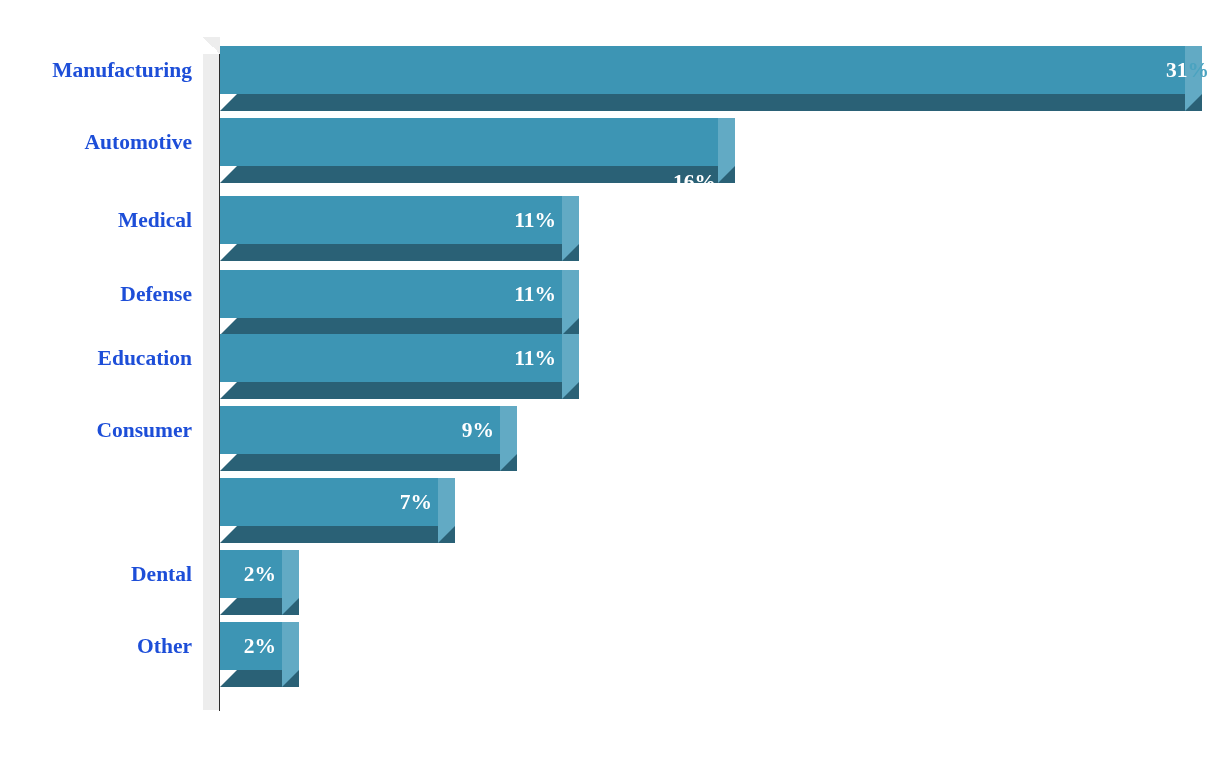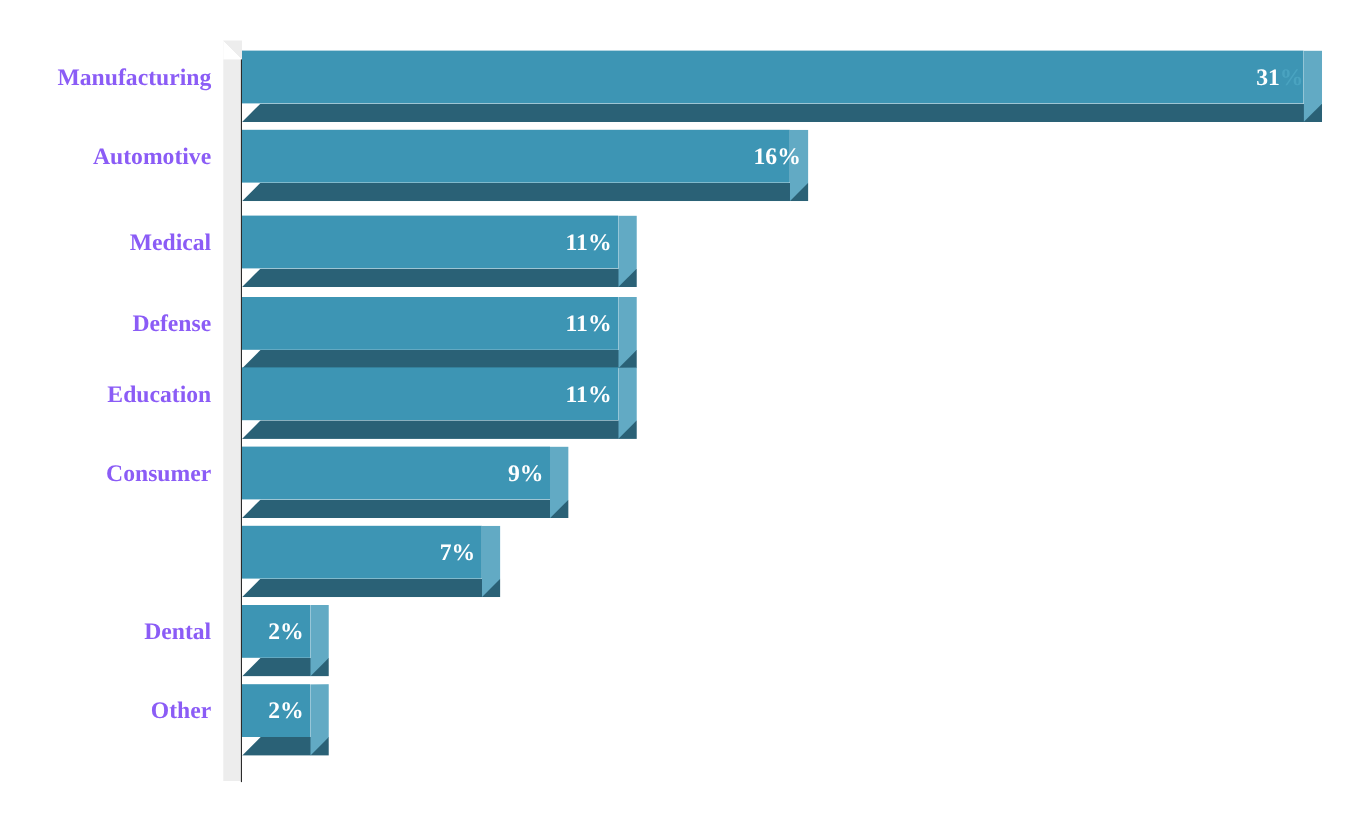--- a/index.html
+++ b/index.html
@@ -22,21 +22,21 @@
   .axis-line{
     position:absolute;left:219px;top:54px;width:1.4px;height:657px;
     background:#2b2b2b;
   }
 
   
   .row{position:absolute;left:0;width:1225px;height:72px;}
 
   .cat-label{
     position:absolute;right:1033px;top:0;height:48px;line-height:48px;
-    font-size:21.5px;font-weight:bold;color:#8b5cf6;white-space:nowrap;
+    font-size:21.5px;font-weight:bold;color:#1d4ed8;white-space:nowrap;
     text-align:right;
   }
 
   
   .bar-wrap{position:absolute;left:220px;top:0;height:72px;}
 
   
   .bar-bottom{
     position:absolute;left:0;top:48px;height:17px;
     background:#2a6176;
@@ -52,21 +52,21 @@
   .bar-front{
     position:absolute;left:0;top:0;height:48px;
     background:#3d95b4;
   }
   .bar-value{
     position:absolute;top:0;height:48px;line-height:48px;
     font-size:21.5px;font-weight:bold;color:#ffffff;white-space:nowrap;
     text-align:right;
   }
   
-  .bar-value.overflow{color:#ffffff;}
+  .bar-value.overflow{color:#ffffff;padding-left:24px;}
   .bar-value.overflow .pct{color:#4aa3c0;}
 </style>
 </head>
 <body>
 
 <div id="chart-root">
 
   <div class="axis-wall"></div>
   <div class="axis-wall-cap"></div>
   <div class="axis-line"></div>
@@ -80,21 +80,21 @@
           <div class="bar-front" style="width: 965px;"></div>
           <div class="bar-value overflow" style="left: 0px; width: 965px;"><span>31</span><span class="pct">%</span></div>
         </div>
       </div>
       <div class="row" style="top: 118px;">
         <div class="cat-label">Automotive</div>
         <div class="bar-wrap" style="width: 515px;">
           <div class="bar-bottom" style="width: 515px;"></div>
           <div class="bar-side" style="left: 498px;"></div>
           <div class="bar-front" style="width: 498px;"></div>
-          <div class="bar-value" style="left: 16px; width: 492px;">16%</div>
+          <div class="bar-value" style="left: 4px; width: 492px; margin-top: 40px;">16%</div>
         </div>
       </div>
       <div class="row" style="top: 196px;">
         <div class="cat-label">Medical</div>
         <div class="bar-wrap" style="width: 359px;">
           <div class="bar-bottom" style="width: 359px;"></div>
           <div class="bar-side" style="left: 342px;"></div>
           <div class="bar-front" style="width: 342px;"></div>
           <div class="bar-value" style="left: 0px; width: 336px;">11%</div>
         </div>

